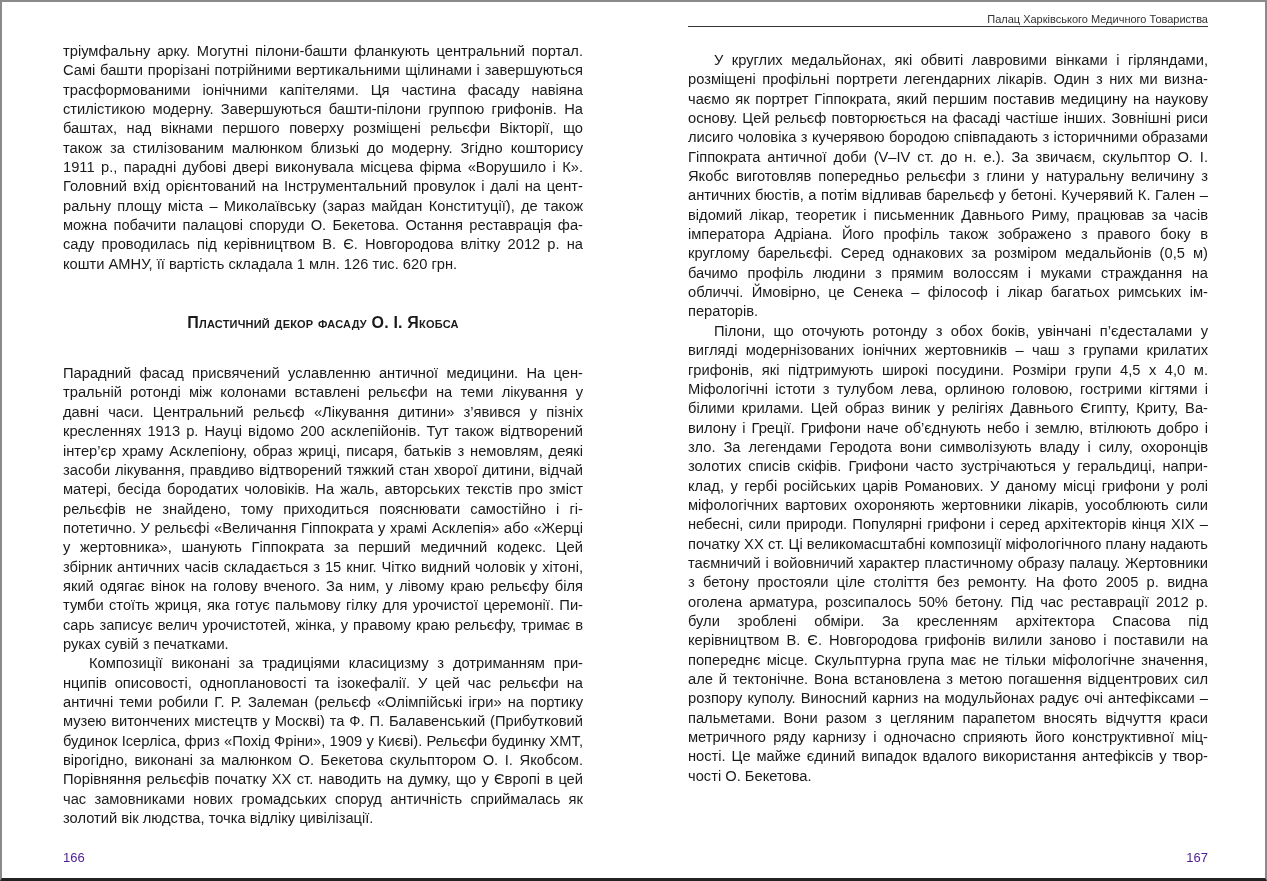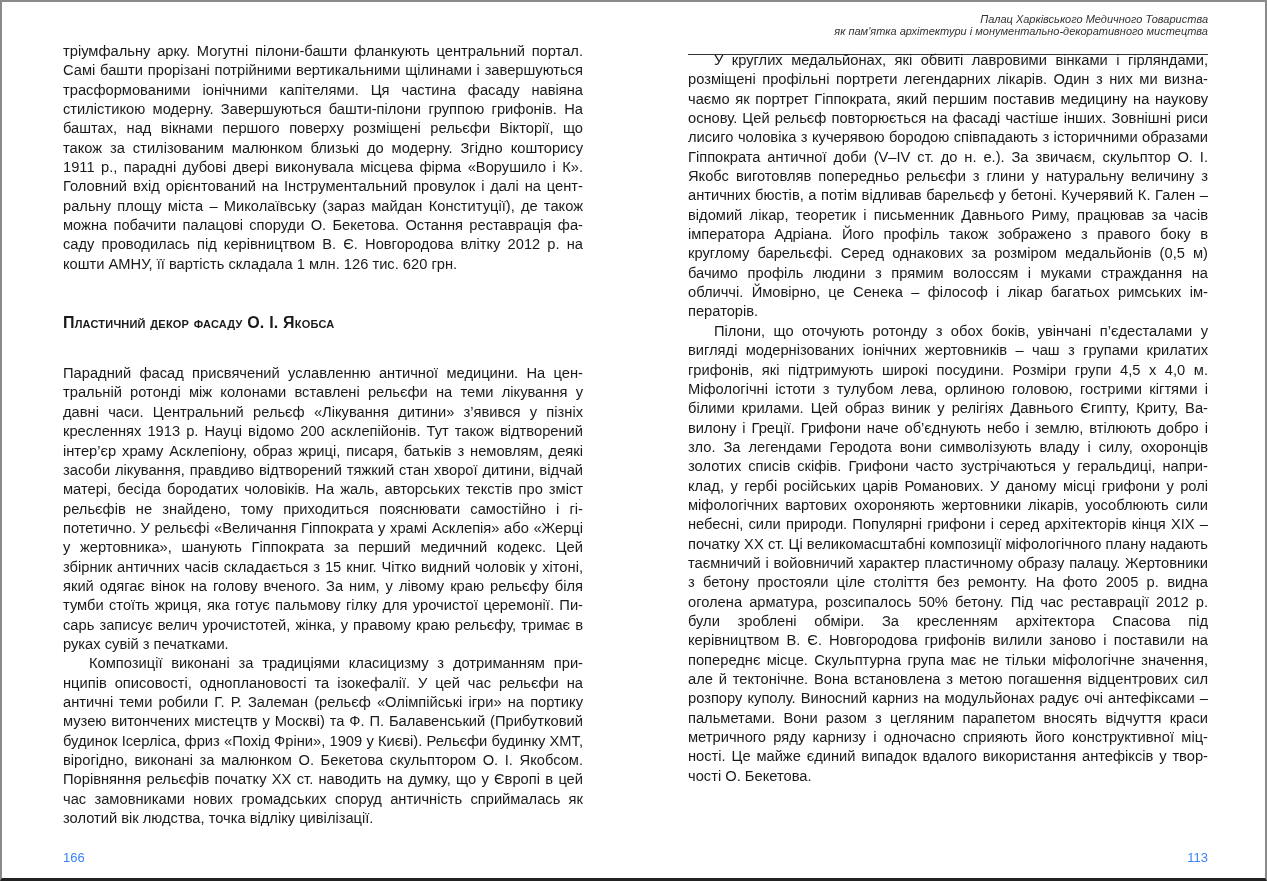--- a/index.html
+++ b/index.html
@@ -10,39 +10,39 @@
     .spread {
       position: relative; width: 1267px; height: 881px; box-sizing: border-box;
       border-top: 2px solid #8a8a8a; border-left: 2px solid #8a8a8a; border-right: 2px solid #8a8a8a;
       border-bottom: 3px solid #222;
     }
     .page { position: absolute; top: 0; height: 100%; }
     .page.left { left: 61px; width: 520px; }
     .page.right { left: 686px; width: 520px; }
     .running-head {
       position: absolute; top: 20px; left: 0; width: 100%;
-      font-style: italic; font-size: 11px; line-height: 12px; color: #333;
-      border-bottom: 1px solid #333; padding-bottom: 17px;
+      font-size: 11px; line-height: 12px; color: #333;
+      border-bottom: 1px solid #333; padding-bottom: 1px;
     }
     .page.left .running-head { height: 14px; top: 22px; }
     .page.right .running-head { text-align: right; top: 11px; }
     .body {
       position: absolute; top: 40px; left: 0; width: 100%;
       font-size: 14.7px; line-height: 19.35px; text-align: justify;
       hyphens: manual;
     }
     .page.right .body { top: 49px; }
     .body p { margin: 0; text-indent: 0; }
     .body p.indent { text-indent: 26px; }
     .heading {
       margin: 40px 0 32px 0; font-weight: bold; font-size: 16px; line-height: 18px;
-      font-variant: small-caps; letter-spacing: 0.2px; text-align: left;
+      font-variant: small-caps; letter-spacing: 0.2px; text-align: center;
     }
     .folio {
-      position: absolute; top: 848px; font-size: 13px; color: #3b82f6;
+      position: absolute; top: 848px; font-size: 13px; color: #4c1d95;
     }
     .page.left .folio { left: 0; }
     .page.right .folio { right: 0; }
   </style>
 </head>
 <body>
 
 <div class="spread">
 
   <div class="page left">
@@ -51,22 +51,21 @@
       <div class="heading">Пластичний декор фасаду О. І. Якобса</div>
       <p>Парадний фасад присвячений уславленню античної медицини. На цен­тральній ротонді між колонами вставлені рельєфи на теми лікування у давні часи. Центральний рельєф «Лікування дитини» з’явився у пізніх кресленнях 1913 р. Науці відомо 200 асклепійонів. Тут також відтворений інтер’єр храму Асклепіону, образ жриці, писаря, батьків з немовлям, деякі засоби лікування, правдиво відтворений тяжкий стан хворої дитини, від­чай матері, бесіда бородатих чоловіків. На жаль, авторських текстів про зміст рельєфів не знайдено, тому приходиться пояснювати самостійно і гі­потетично. У рельєфі «Величання Гіппократа у храмі Асклепія» або «Жер­ці у жертовника», шанують Гіппократа за перший медичний кодекс. Цей збірник античних часів складається з 15 книг. Чітко видний чоловік у хітоні, який одягає вінок на голову вченого. За ним, у лівому краю рельєфу біля тумби стоїть жриця, яка готує пальмову гілку для урочистої церемонії. Пи­сарь записує велич урочистотей, жінка, у правому краю рельєфу, тримає в руках сувій з печатками.</p>
       <p class="indent">Композиції виконані за традиціями класицизму з дотриманням при­нципів описовості, одноплановості та ізокефалії. У цей час рельєфи на античні теми робили Г. Р. Залеман (рельєф «Олімпійські ігри» на портику музею витончених мистецтв у Москві) та Ф. П. Балавенський (Прибутко­вий будинок Ісерліса, фриз «Похід Фріни», 1909 у Києві). Рельєфи будинку ХМТ, вірогідно, виконані за малюнком О. Бекетова скульптором О. І. Якоб­сом. Порівняння рельєфів початку ХХ ст. наводить на думку, що у Європі в цей час замовниками нових громадських споруд античність сприйма­лась як золотий вік людства, точка відліку цивілізації.</p>
     </div>
     <div class="folio">166</div>
   </div>
 
   <div class="page right">
     <div class="running-head">
       <div>Палац Харківського Медичного Товариства</div>
-      <div>як пам'ятка архітектури і монументально-декоративного мистецтва</div>
     </div>
     <div class="body">
       <p class="indent">У круглих медальйонах, які обвиті лавровими вінками і гірляндами, розміщені профільні портрети легендарних лікарів. Один з них ми визна­чаємо як портрет Гіппократа, який першим поставив медицину на наукову основу. Цей рельєф повторюється на фасаді частіше інших. Зовнішні риси лисиго чоловіка з кучерявою бородою співпадають з історичними обра­зами Гіппократа античної доби (V–IV ст. до н. е.). За звичаєм, скульптор О. І. Якобс виготовляв попередньо рельєфи з глини у натуральну вели­чину з античних бюстів, а потім відливав барельєф у бетоні. Кучерявий К. Гален – відомий лікар, теоретик і письменник Давнього Риму, працю­вав за часів імператора Адріана. Його профіль також зображено з правого боку в круглому барельєфі. Серед однакових за розміром медальйонів (0,5 м) бачимо профіль людини з прямим волоссям і муками страждання на обличчі. Ймовірно, це Сенека – філософ і лікар багатьох римських ім­ператорів.</p>
       <p class="indent">Пілони, що оточують ротонду з обох боків, увінчані п’єдесталами у вигляді модернізованих іонічних жертовників – чаш з групами крилатих грифонів, які підтримують широкі посудини. Розміри групи 4,5 х 4,0 м. Міфологічні істоти з тулубом лева, орлиною головою, гострими кігтями і білими крилами. Цей образ виник у релігіях Давнього Єгипту, Криту, Ва­вилону і Греції. Грифони наче об’єднують небо і землю, втілюють добро і зло. За легендами Геродота вони символізують владу і силу, охоронців золотих списів скіфів. Грифони часто зустрічаються у геральдиці, напри­клад, у гербі російських царів Романових. У даному місці грифони у ролі міфологічних вартових охороняють жертовники лікарів, уособлюють сили небесні, сили природи. Популярні грифони і серед архітекторів кінця ХІХ – початку ХХ ст. Ці великомасштабні композиції міфологічного плану нада­ють таємничий і войовничий характер пластичному образу палацу. Жер­товники з бетону простояли ціле століття без ремонту. На фото 2005 р. видна оголена арматура, розсипалось 50% бетону. Під час реставрації 2012 р. були зроблені обміри. За кресленням архітектора Спасова під керівництвом В. Є. Новгородова грифонів вилили заново і поставили на попереднє місце. Скульптурна група має не тільки міфологічне значення, але й тектонічне. Вона встановлена з метою погашення відцентрових сил розпору куполу. Виносний карниз на модульйонах радує очі антефіксами – пальметами. Вони разом з цегляним парапетом вносять відчуття краси метричного ряду карнизу і одночасно сприяють його конструктивної міц­ності. Це майже єдиний випадок вдалого використання антефіксів у твор­чості О. Бекетова.</p>
     </div>
-    <div class="folio">113</div>
+    <div class="folio">167</div>
   </div>
 
 </div>
 
 </body></html>

